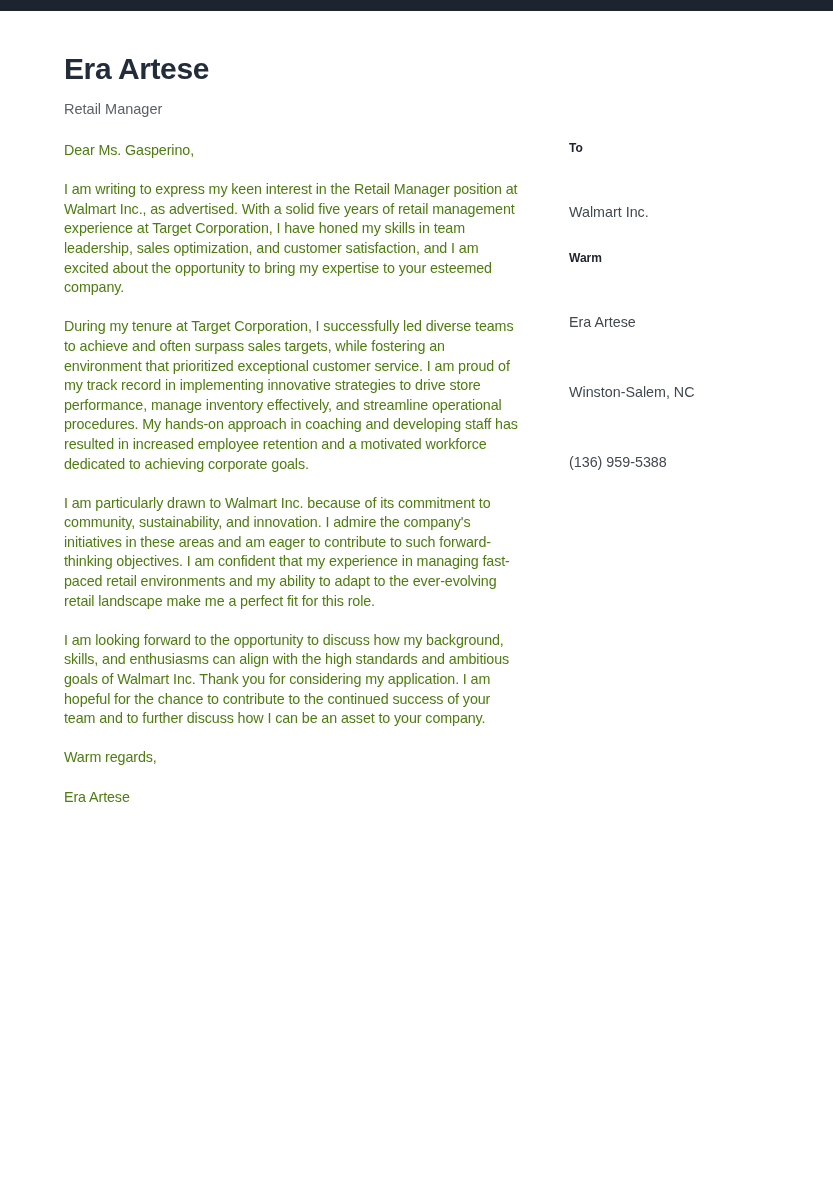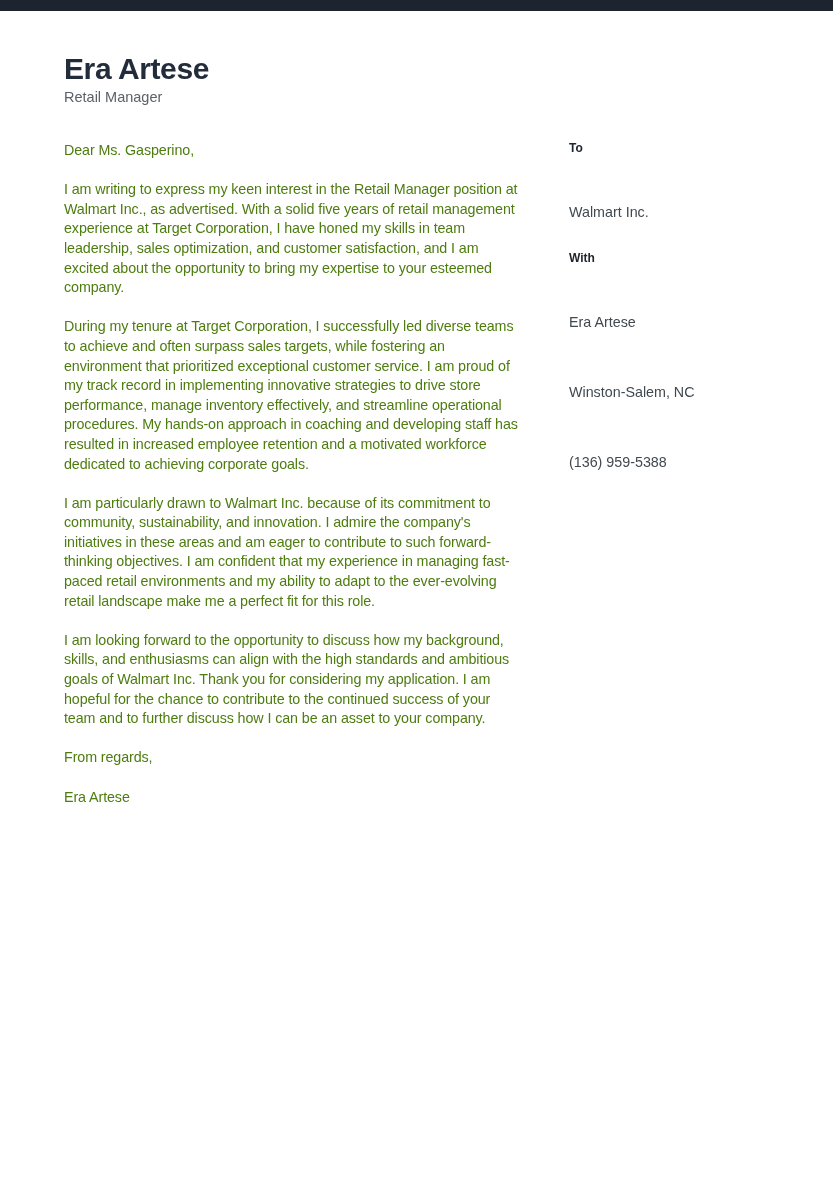--- a/index.html
+++ b/index.html
@@ -30,21 +30,21 @@
   }
   .applicant-name {
     margin: 0;
     font-size: 30px;
     font-weight: 700;
     letter-spacing: -0.4px;
     color: #232c3b;
     line-height: 1.1;
   }
   .job-title {
-    margin-top: 4px;
+    margin-top: 16px;
     font-size: 14.5px;
     color: #5a6168;
   }
   .letter {
     position: absolute;
     left: 64px;
     top: 141px;
     width: 458px;
     font-size: 14.3px;
     line-height: 19.6px;
@@ -96,31 +96,31 @@
     <h1 class="applicant-name">Era Artese</h1>
     <div class="job-title">Retail Manager</div>
   </header>
 
   <main class="letter">
     <p class="salutation">Dear Ms. Gasperino,</p>
     <p>I am writing to express my keen interest in the Retail Manager position at Walmart Inc., as advertised. With a solid five years of retail management experience at Target Corporation, I have honed my skills in team leadership, sales optimization, and customer satisfaction, and I am excited about the opportunity to bring my expertise to your esteemed company.</p>
     <p>During my tenure at Target Corporation, I successfully led diverse teams to achieve and often surpass sales targets, while fostering an environment that prioritized exceptional customer service. I am proud of my track record in implementing innovative strategies to drive store performance, manage inventory effectively, and streamline operational procedures. My hands-on approach in coaching and developing staff has resulted in increased employee retention and a motivated workforce dedicated to achieving corporate goals.</p>
     <p>I am particularly drawn to Walmart Inc. because of its commitment to community, sustainability, and innovation. I admire the company's initiatives in these areas and am eager to contribute to such forward-thinking objectives. I am confident that my experience in managing fast-paced retail environments and my ability to adapt to the ever-evolving retail landscape make me a perfect fit for this role.</p>
     <p>I am looking forward to the opportunity to discuss how my background, skills, and enthusiasms can align with the high standards and ambitious goals of Walmart Inc. Thank you for considering my application. I am hopeful for the chance to contribute to the continued success of your team and to further discuss how I can be an asset to your company.</p>
-    <p class="closing">From regards,</p>
+    <p class="closing">Warm regards,</p>
     <p class="signature">Era Artese</p>
   </main>
 
   <aside class="sidebar">
     <section>
       <h2>To</h2>
       <span class="item">Walmart Inc.</span>
     </section>
 
     <section>
-      <h2>With</h2>
+      <h2>Warm</h2>
       <span class="item">Era Artese</span>
       <span class="item">Winston-Salem, NC</span>
       <span class="item">(136) 959-5388</span>
     </section>
   </aside>
 
 </div>
 
 </body></html>

